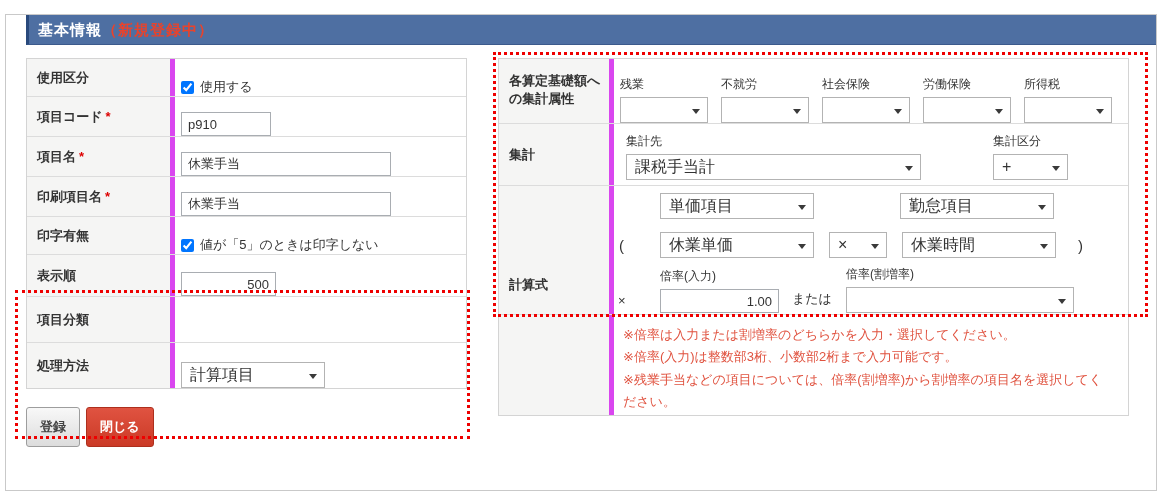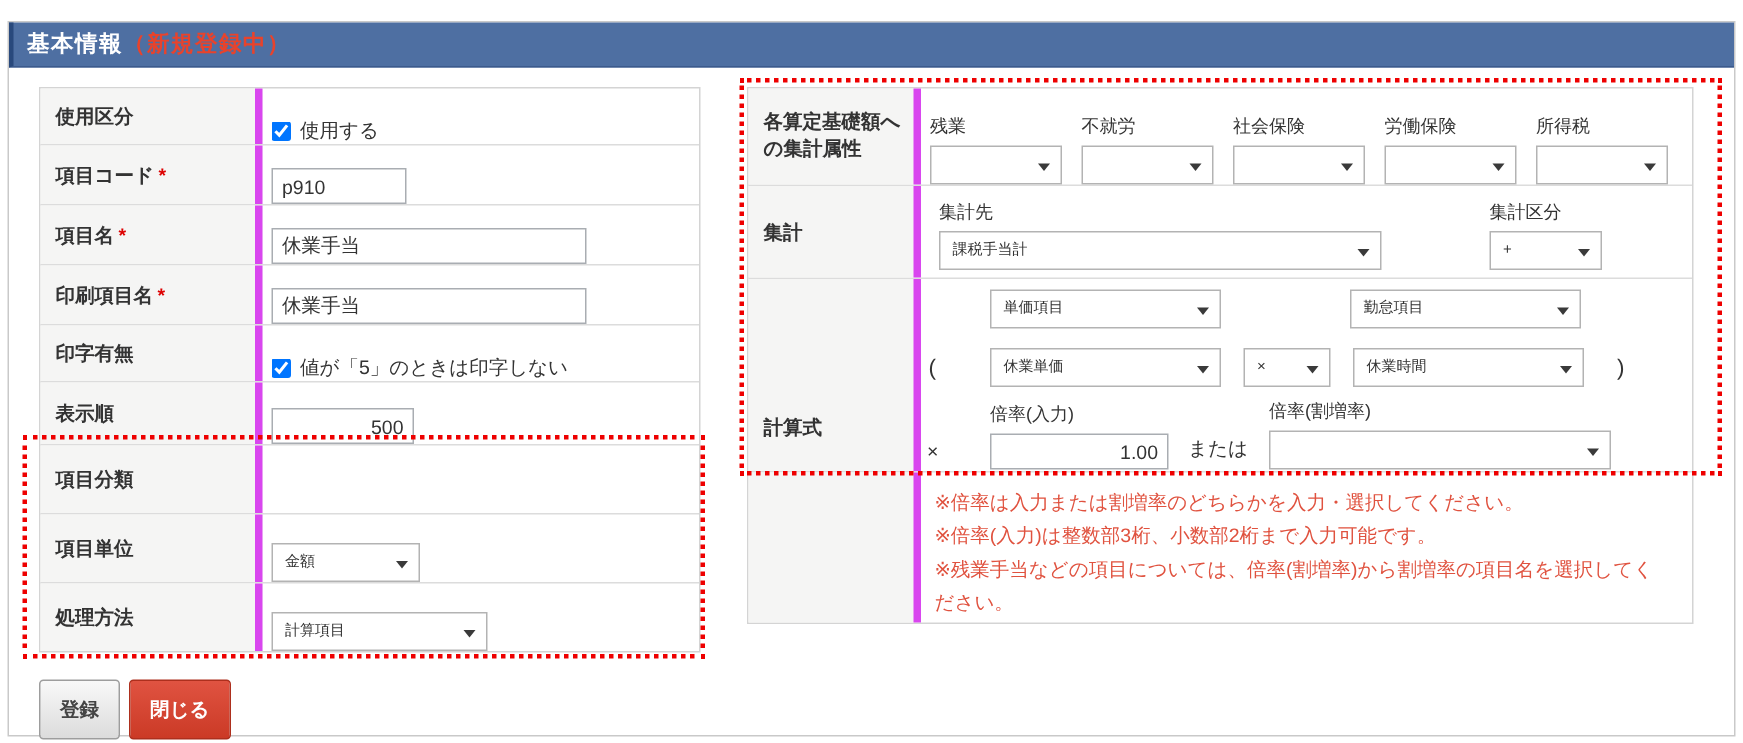--- a/index.html
+++ b/index.html
@@ -11,20 +11,21 @@
   }
   .panel {
     position: absolute; left: 5px; top: 14px; width: 1152px; height: 477px;
     border: 1px solid #c9c9c9; background: #fff;
   }
   .panel-header {
     height: 30px; line-height: 29px; background: #4e6fa2;
     border-left: 3px solid #29497c; border-bottom: 1px solid #3c5a8c;
     padding-left: 9px; font-size: 15px; font-weight: bold; color: #fff;
     letter-spacing: 1px;
+    margin-left: 20px;
   }
   .panel-header .status { color: #e8432c; }
   .panel-body { position: relative; padding: 13px 0 0 20px; height: 446px; }
 
   
   .ftable { border: 1px solid #d4d4d4; background: #fff; }
   .trow { display: flex; border-bottom: 1px solid #dcdcdc; }
   .trow:last-child { border-bottom: none; }
   .tlabel {
     background: #f5f5f4; border-right: 5px solid #d946ef;
@@ -45,21 +46,21 @@
     border: 1px solid #a9adb2; height: 24px; padding: 0 6px; font-size: 13px;
     font-family: inherit; color: #333; background: #fff;
   }
   .w90 { width: 90px; } .w210 { width: 210px; } .w95 { width: 95px; text-align: right; }
   .w119 { width: 119px; text-align: right; }
   .cb { display: flex; align-items: center; gap: 6px; font-weight: normal; }
   .cb input { width: 13px; height: 13px; }
 
   .sel {
     position: relative; background: #fff; border: 1px solid #b3b3b3;
-    height: 26px; line-height: 24px; padding: 0 20px 0 8px; font-size: 10px;
+    height: 26px; line-height: 24px; padding: 0 20px 0 8px; font-size: 16px;
     white-space: nowrap; overflow: hidden; cursor: default;
   }
   .sel::after {
     content: ""; position: absolute; right: 7px; top: 11px;
     border: 4px solid transparent; border-top: 5px solid #3a3a3a;
   }
   .sel-w135 { width: 135px; } .sel-w99 { width: 99px; } .sel-w144 { width: 144px; }
   .sel-w88 { width: 88px; } .sel-w295 { width: 295px; } .sel-w75 { width: 75px; }
   .sel-w154 { width: 154px; } .sel-w58 { width: 58px; } .sel-w228 { width: 228px; }
 
@@ -181,28 +182,20 @@
               <input type="text" class="w95" value="500" style="">
             </div>
         </div>
 
         <div class="trow h46">
           <div class="tlabel">
               <span>項目分類</span>
             </div>
         </div>
 
-        <div class="trow h46">
-          <div class="tlabel">
-              <span>項目単位</span>
-            </div>
-          <div class="tval">
-              <div class="sel sel-w99">金額</div>
-            </div>
-        </div>
 
         <div class="trow h45">
           <div class="tlabel">
               <span>処理方法</span>
             </div>
           <div class="tval">
               <div class="sel sel-w144">計算項目</div>
             </div>
         </div>
 

